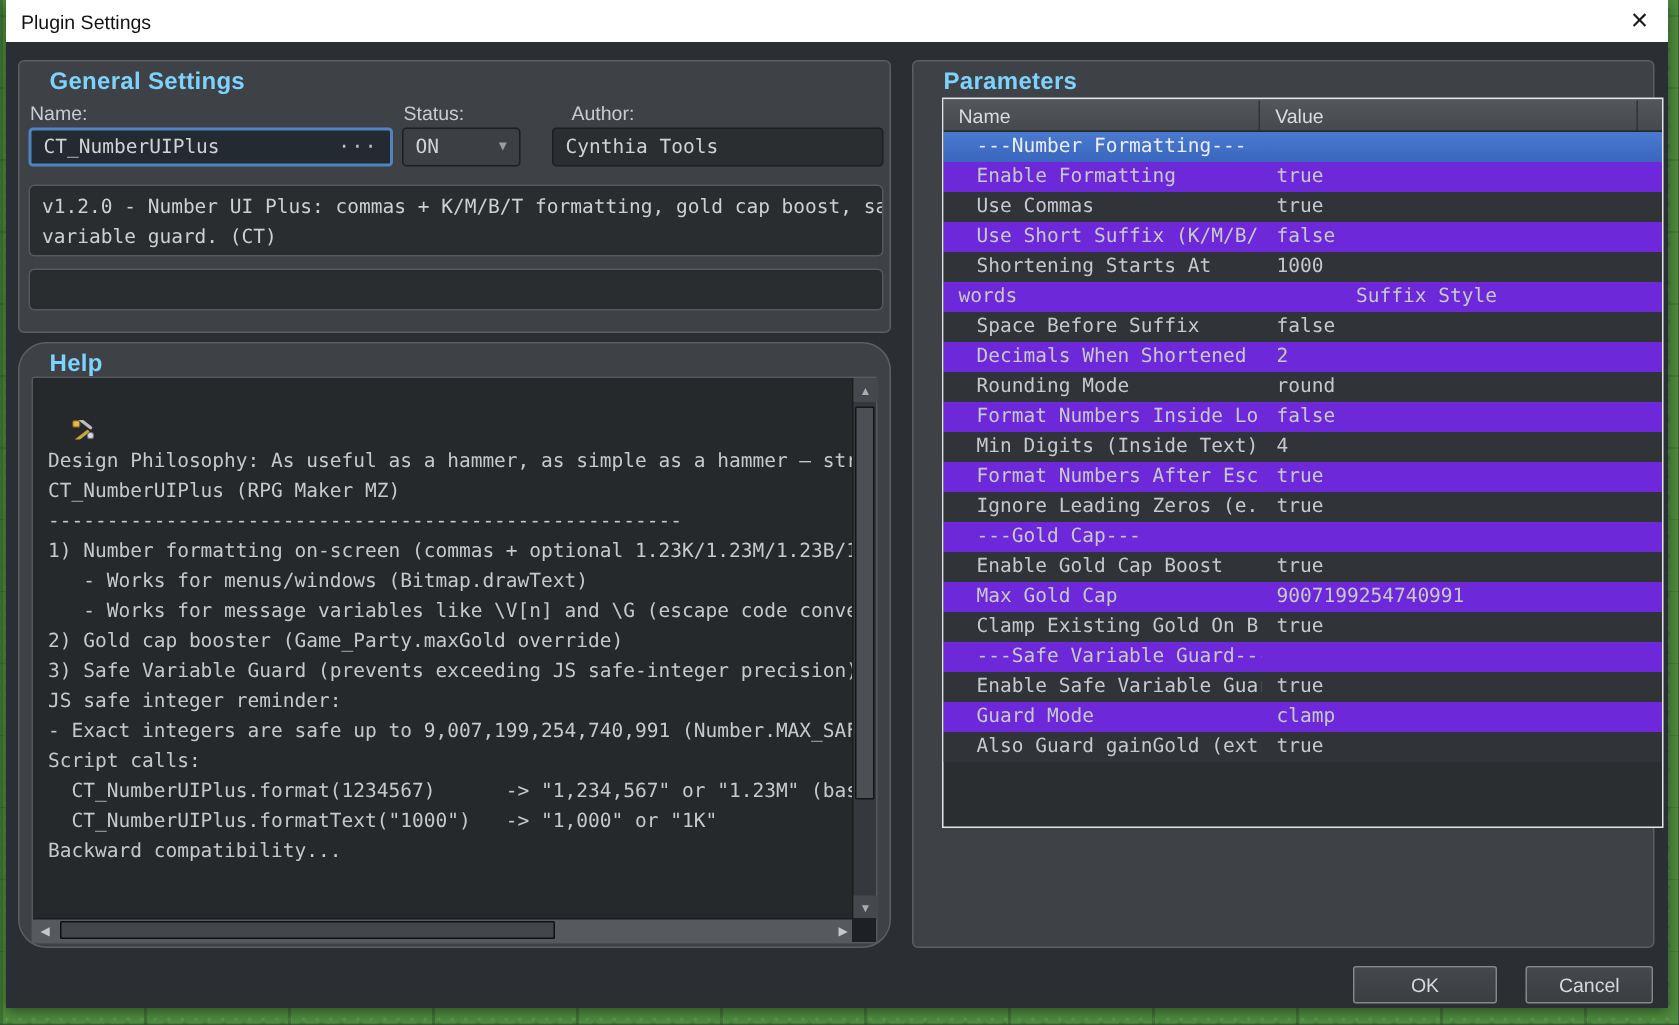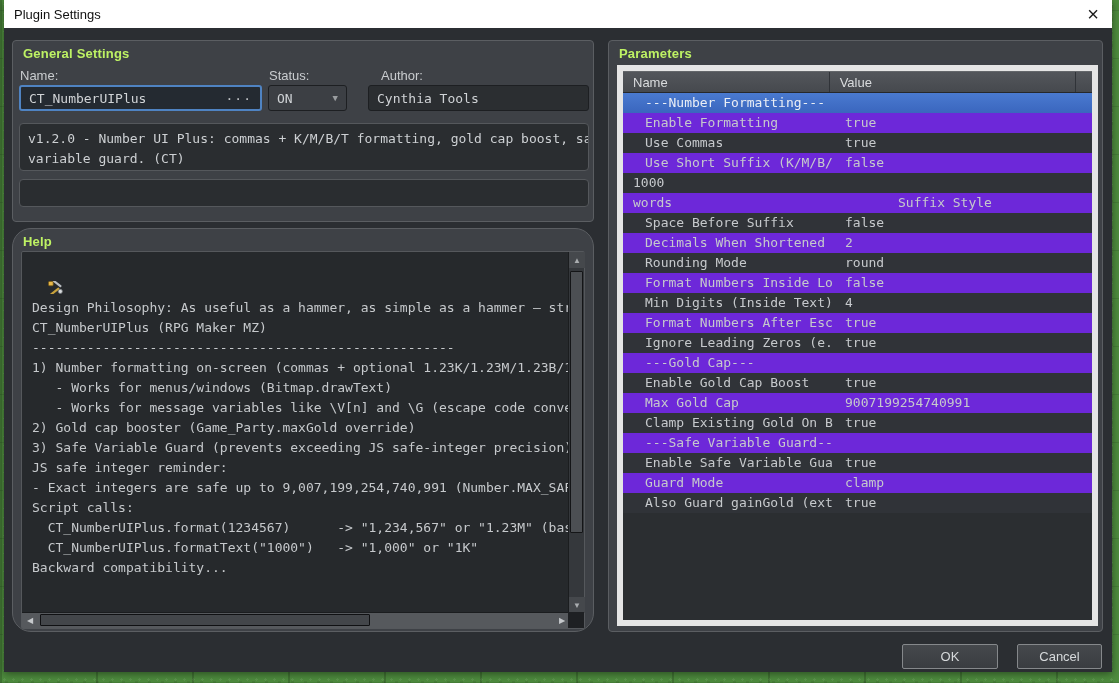--- a/index.html
+++ b/index.html
@@ -16,21 +16,21 @@
     overflow:hidden;
     position:relative;
   }
   .window{ position:absolute; left:4px; top:0; width:1108px; height:672px; box-shadow:0 2px 8px rgba(0,0,0,.45); }
   .titlebar{ position:absolute; left:0; top:0; width:100%; height:28px; background:#ffffff; display:flex; align-items:center; }
   .titlebar .title{ margin-left:10px; font-size:13px; color:#111; }
   .close-btn{ position:absolute; right:6px; top:1px; width:26px; height:26px; display:flex; align-items:center; justify-content:center; font-size:20px; font-weight:300; color:#1a1a1a; cursor:pointer; }
   .dialog-body{ position:absolute; left:0; top:28px; width:1108px; height:644px; background:#2b2e32; }
 
   .groupbox{ position:absolute; background:#3e4146; border:1px solid #5b5e62; border-radius:4px; }
-  .group-title{ position:absolute; left:10px; top:5px; font-size:13px; font-weight:bold; color:#bef264; letter-spacing:.2px; }
+  .group-title{ position:absolute; left:20px; top:5px; font-size:16px; font-weight:bold; color:#7dd3fc; letter-spacing:.2px; }
 
   .fld-label{ position:absolute; font-size:13px; color:#c9cccf; }
 
   .mono{ font-family:"DejaVu Sans Mono", monospace; }
 
   .text-field{ position:absolute; background:#2b2e31; border:1px solid #1d1f22; border-radius:3px; color:#d0d3d6; font-size:13px; display:flex; align-items:center; padding:0 8px;text-align:center; }
   .name-field{ background:#242a31; border:2px solid #4f83c2; }
   .name-field .more{ margin-left:auto; color:#c0c3c6; font-size:13px; letter-spacing:1px; cursor:pointer; }
   .dropdown{ position:absolute; background:#3c3f44; border:1px solid #1d1f22; border-radius:3px; color:#d0d3d6; font-size:13px; display:flex; align-items:center; padding:0 8px; cursor:pointer; }
   .dropdown .arrow{ margin-left:auto; font-size:9px; color:#9a9da0; }
@@ -49,21 +49,21 @@
   .vscroll .btn.down{ bottom:0; }
   .vscroll .thumb{ position:absolute; left:1px; top:19px; width:13px; height:262px; background:#4c4f53; border:1px solid #141517; border-radius:1px; cursor:pointer; }
   .hscroll{ position:absolute; left:0; bottom:0; width:548px; height:16px; background:#56595d; border-top:1px solid #1b1d1f; }
   .hscroll .btn{ position:absolute; top:0; width:16px; height:15px; color:#c6c9cc; font-size:8px; display:flex; align-items:center; justify-content:center; cursor:pointer; }
   .hscroll .btn.left{ left:0; }
   .hscroll .btn.right{ right:0; }
   .hscroll .thumb{ position:absolute; left:18px; top:1px; width:330px; height:12px; background:#43464a; border:1px solid #101113; border-radius:1px; cursor:pointer; }
   .scroll-corner{ position:absolute; right:0; bottom:0; width:16px; height:16px; background:#1e2023; }
 
   
-  .ptable{ position:absolute; left:8px; top:24px; width:481px; height:561px; background:#2b2e31; border:6px solid #e5e5e5; overflow:hidden; }
+  .ptable{ position:absolute; left:19px; top:24px; width:481px; height:487px; background:#2b2e31; border:1px solid #e5e5e5; overflow:hidden; }
   .phead{ display:flex; height:22px; background:linear-gradient(#53565b,#46494e); border-bottom:1px solid #26282b; border-top:1px solid #64676b; }
   .phead .hc{ font-size:13px; color:#dadcde; padding:3px 0 0 10px; }
   .phead .hc.c1{ width:212px; border-right:1px solid #303338; }
   .phead .hc.c2{ width:253px; border-right:1px solid #303338; }
   .phead .hc.c3{ width:16px; }
   .prow{ display:flex; height:20px; font-family:"DejaVu Sans Mono", monospace; font-size:13px; color:#c6c9cc; cursor:pointer; }
   .prow .cell{ overflow:hidden; white-space:pre; }
   .prow .cname{ width:212px; padding:2px 4px 0 22px; }
   .prow .cval{ width:253px; padding:2px 4px 0 10px; }
   .prow.light{ background:#6d28d9; }
@@ -167,20 +167,21 @@
             </div>
             <div class="prow dark">
               <div class="cell cname">Use Commas</div>
               <div class="cell cval">true</div>
             </div>
             <div class="prow light">
               <div class="cell cname">Use Short Suffix (K/M/B/···</div>
               <div class="cell cval">false</div>
             </div>
             <div class="prow dark">
+              <div class="cell cname">Shortening Starts At</div>
               <div class="cell cval">1000</div>
             </div>
             <div class="prow light">
               <div class="cell cval">words</div>
               <div class="cell cname">Suffix Style</div>
             </div>
             <div class="prow dark">
               <div class="cell cname">Space Before Suffix</div>
               <div class="cell cval">false</div>
             </div>

